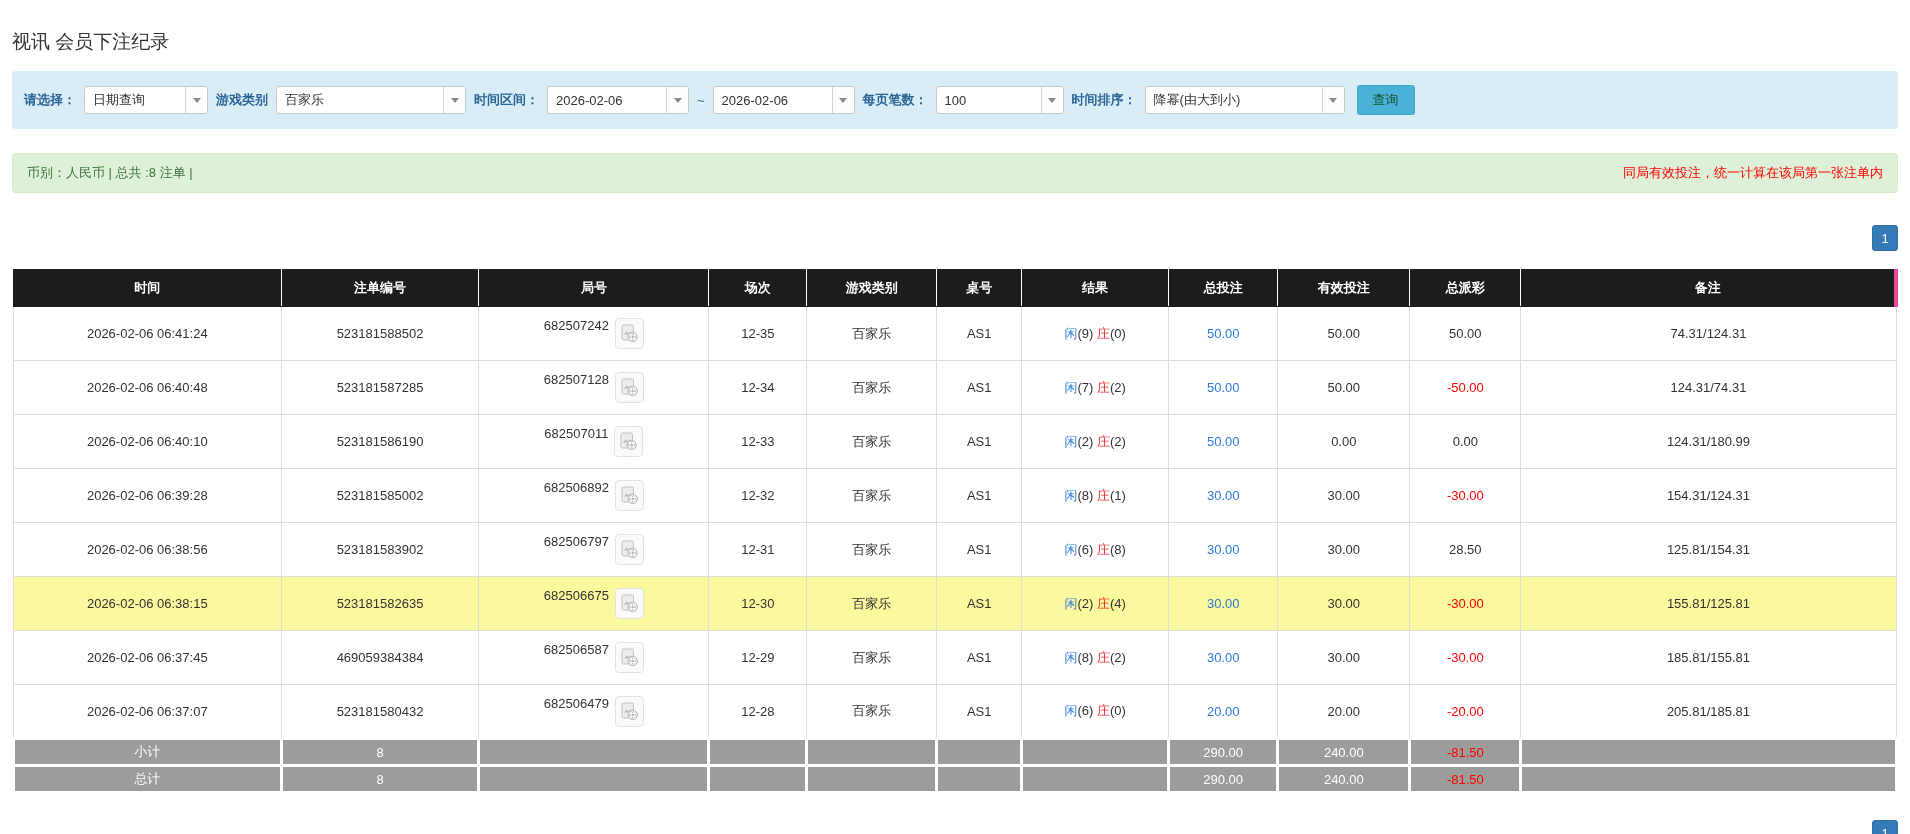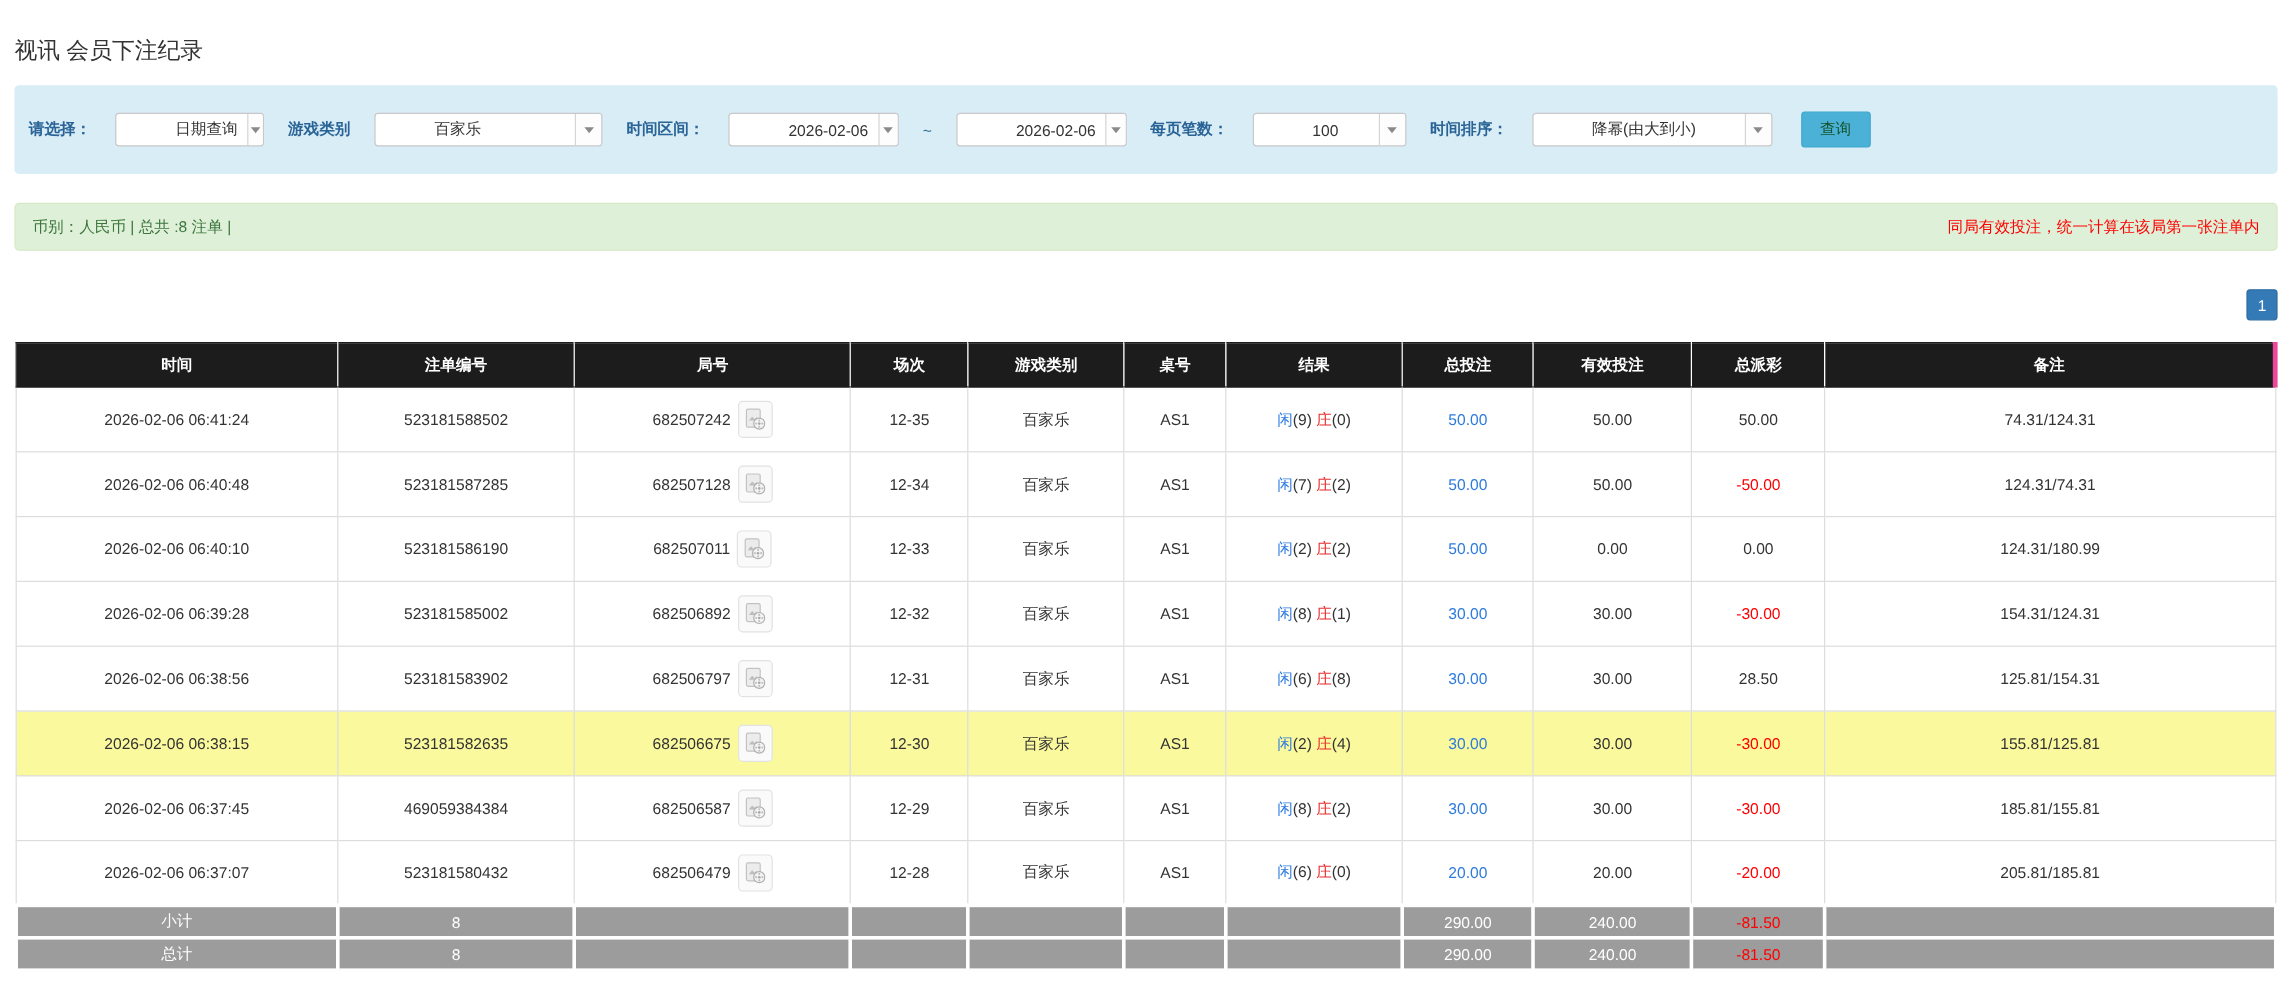--- a/index.html
+++ b/index.html
@@ -3,25 +3,25 @@
 <meta charset="utf-8">
 <style>
   * { margin:0; padding:0; box-sizing:border-box; }
   html,body { width:1910px; height:834px; overflow:hidden; background:#fff;
     font-family:"Liberation Sans","DejaVu Sans",sans-serif; color:#333; }
   .page { padding:0 12px;margin-top:29px; }
 
   .page-title { margin-top:16px; font-size:19px; font-weight:400; color:#333; }
 
   
-  .filter-bar { margin-top:16px; height:74px; background:#d9edf7; border-radius:4px;
-    display:flex; align-items:center; padding:0 12px; gap:20px; }
+  .filter-bar { margin-top:16px; height:58px; background:#d9edf7; border-radius:4px;
+    display:flex; align-items:center; padding:0 12px; gap:8px; }
   .flabel { font-size:13px; font-weight:bold; color:#2a6496; white-space:nowrap; }
   .combo { display:inline-flex; align-items:stretch; height:28px; background:#fff;
-    border:1px solid #c8c8c8; border-radius:3px; overflow:hidden; cursor:pointer;padding-left:41px; }
+    border:1px solid #c8c8c8; border-radius:3px; overflow:hidden; cursor:pointer; }
   .combo .val { flex:1; display:flex; align-items:center; padding:0 8px; font-size:13px; color:#333; white-space:nowrap; }
   .combo .arrow-box { width:22px; border-left:1px solid #d5d5d5; display:flex; align-items:center; justify-content:center; background:#fdfdfd; }
   .combo .arrow-box::after { content:""; border-left:4px solid transparent; border-right:4px solid transparent; border-top:5px solid #8a8a8a; }
   .w-query{width:124px}.w-game{width:190px}.w-date{width:142px}.w-size{width:128px}.w-sort{width:200px}
   .tilde { font-size:13px; color:#31708f; }
   .search-btn { height:30px; padding:0 15px; background:#4bb1d6; border:1px solid #3ea7cf;
     color:#14532d; font-size:13px; border-radius:3px; cursor:pointer; margin-left:4px; }
 
   
   .info-bar { margin-top:24px; background:#dff0d8; border:1px solid #d6e9c6; border-radius:4px;
@@ -42,21 +42,21 @@
   .c7{width:7.8%}.c8{width:5.8%}.c9{width:7.0%}.c10{width:5.9%}.c11{width:19.9%}
   thead th { background:#1c1c1c; color:#fff; font-size:13px; font-weight:bold; height:37px;
     border:1px solid #1c1c1c; border-right:1px solid #fff; text-align:center; }
   thead th:last-child { border-right:4px solid #ec4899; }
   tbody td { height:54px; border:1px solid #ddd; font-size:13px; text-align:center; background:#fff; color:#333; }
   tbody tr.highlight td { background:#fbf99e; }
   .link-blue { color:#2d7bdd; cursor:pointer; }
   .neg { color:#ff0000; }
   .res-player { color:#2d7bdd; }
   .res-banker { color:#e82c2c; }
-  .round-wrap { display:inline-flex; align-items:center; }
+  .round-wrap { display:inline-flex; align-items:flex-start; }
   .video-btn { display:inline-flex; align-items:center; justify-content:center; width:29px; height:31px;
     background:#fafafa; border:1px solid #e2e2e2; border-radius:4px; margin-left:6px; cursor:pointer; }
   tfoot td { background:#9c9c9c; color:#fff; font-size:13px; height:27px; text-align:center; border:3px solid #fff; }
   tfoot td.neg { color:#ff0000; }
 </style>
 </head>
 <body>
 
 <div class="page">
 

